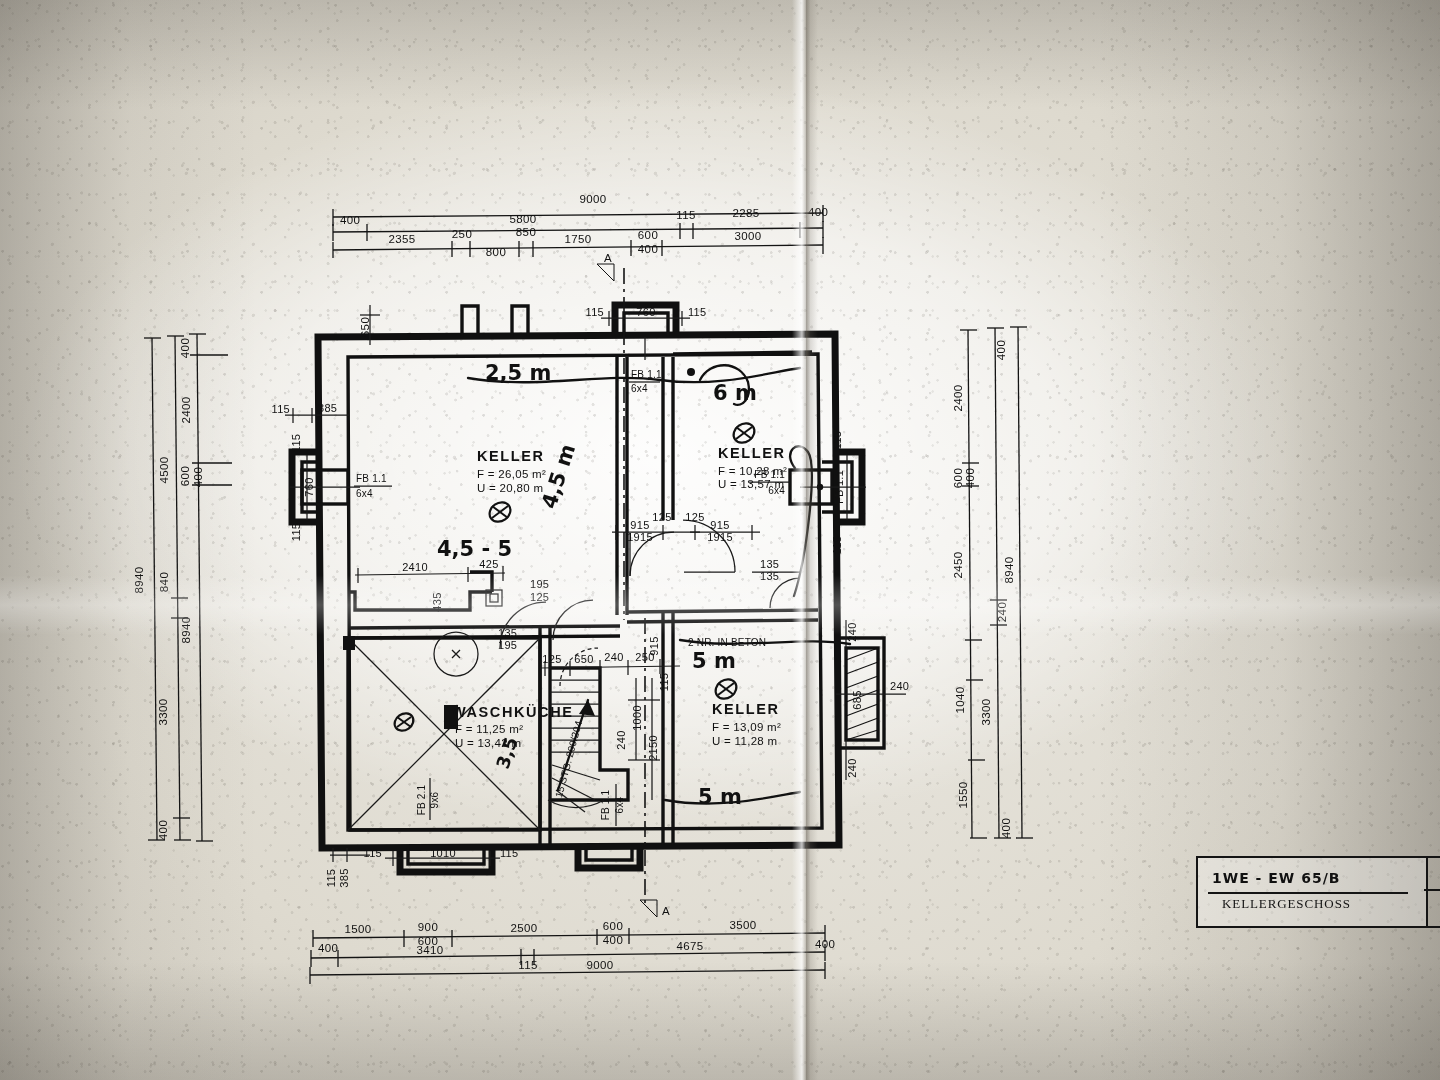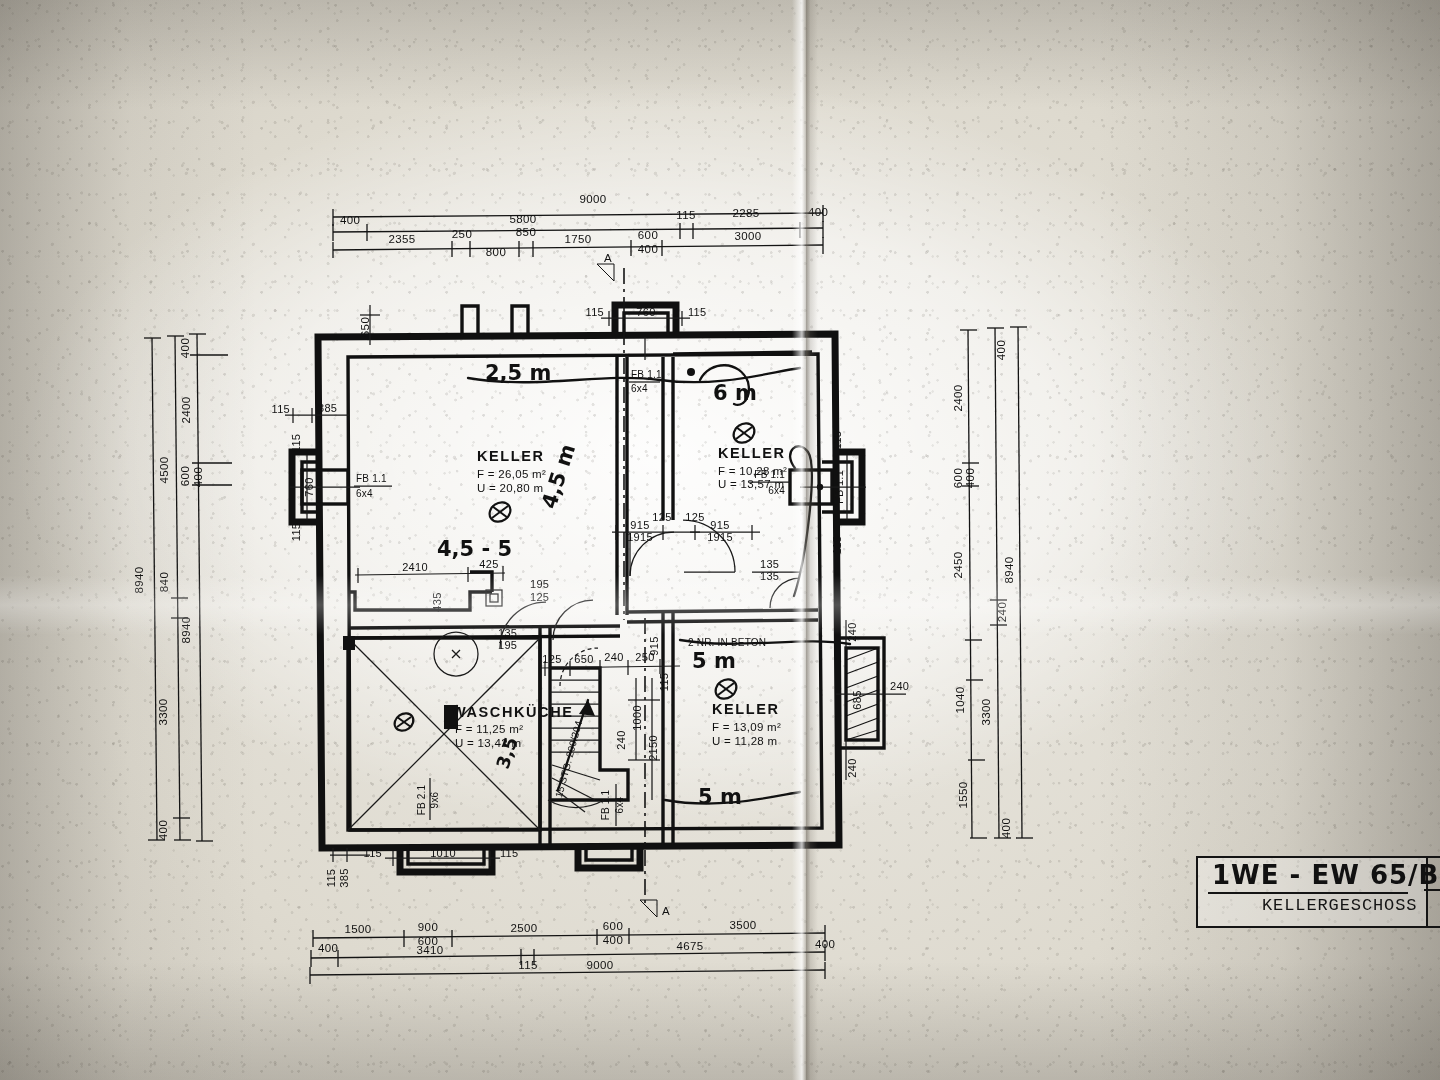--- a/index.html
+++ b/index.html
@@ -79,28 +79,28 @@
   .tsm{font-size:10px;letter-spacing:.2px;}
   .thandw{font-size:21px;font-weight:bold;font-family:"DejaVu Sans",sans-serif;}
   .thandw2{font-size:18px;font-weight:bold;font-family:"DejaVu Sans",sans-serif;}
 
   
   #titleblock{
     position:absolute;left:1196px;top:856px;width:228px;height:68px;
     border:2.2px solid #141414;background:rgba(255,255,255,.30);
   }
   #tb-main{
-    position:absolute;left:14px;top:2px;
-    font-family:"DejaVu Sans",sans-serif;font-weight:bold;font-size:26px;
+    position:absolute;left:14px;top:12px;
+    font-family:"DejaVu Sans",sans-serif;font-weight:bold;font-size:14px;
     letter-spacing:1px;color:#111;white-space:nowrap;
   }
   #tb-rule{position:absolute;left:10px;top:34px;width:200px;height:2px;background:#141414;}
   #tb-sub{
     position:absolute;left:24px;top:38px;
-    font-family:Liberation Mono, monospace;font-size:17px;letter-spacing:.9px;color:#141414;white-space:nowrap;margin-left:40px;
+    font-family:Liberation Serif, serif;font-size:13px;letter-spacing:.9px;color:#141414;white-space:nowrap;
   }
   #tb-side{position:absolute;left:1426px;top:856px;width:14px;height:68px;border:2.2px solid #141414;border-left:none;}
   #tb-side-l{position:absolute;left:1424px;top:889px;width:16px;height:2px;background:#141414;}
 </style>
 </head>
 <body>
 
 <div id="sheet"></div>
 <div id="grain"></div>
 

